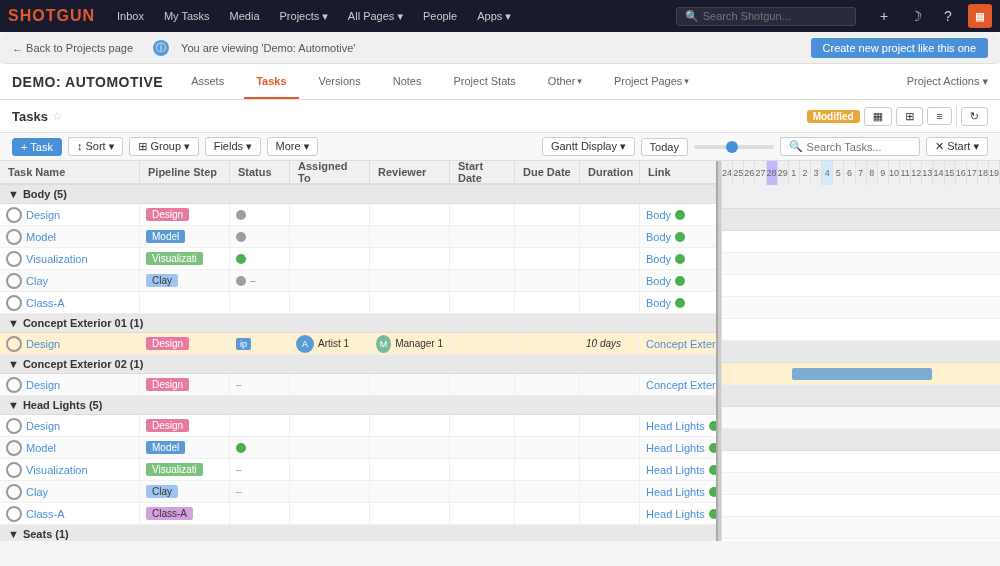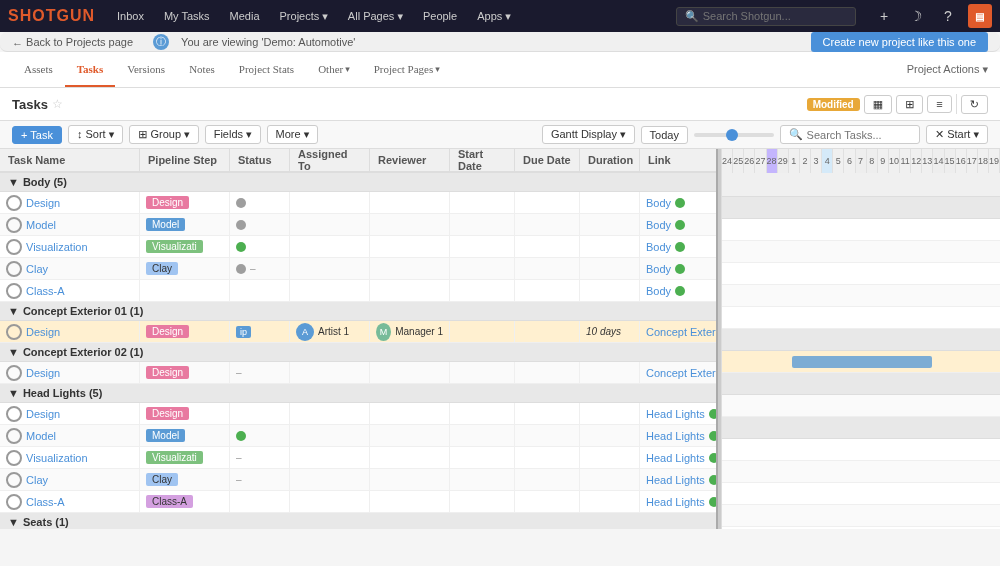--- a/index.html
+++ b/index.html
@@ -78,21 +78,21 @@
       justify-content: center;
       font-size: 10px;
       font-weight: bold;
       cursor: pointer;
     }
 
     
     .sub-header {
       background: #f0f0f0;
       border-bottom: 1px solid #ddd;
-      height: 20px;
+      height: 32px;
       display: flex;
       align-items: center;
       padding: 0 12px;
       gap: 12px;
       border-radius: 7px;
     }
     .back-link {
       color: #555;
       cursor: pointer;
       display: flex;
@@ -140,23 +140,22 @@
     .project-title {
       font-size: 14px;
       font-weight: bold;
       color: #333;
       letter-spacing: 0.5px;
       text-transform: uppercase;
     }
     .project-tabs {
       display: flex;
       align-items: center;
-      gap: 0;
+      gap: 8px;
       height: 100%;
-      font-family: Liberation Serif, serif;
     }
     .tab {
       padding: 0 12px;
       height: 100%;
       display: flex;
       align-items: center;
       cursor: pointer;
       font-size: 11px;
       color: #666;
       border-bottom: 2px solid transparent;
@@ -421,20 +420,21 @@
 </div>
 
 <div class="sub-header">
   <span class="back-link">← Back to Projects page</span>
   <div class="info-badge">ⓘ</div>
   <span class="viewing-text">You are viewing 'Demo: Automotive'</span>
   <button class="create-btn">Create new project like this one</button>
 </div>
 
 <div class="project-header">
+  <span class="project-title">DEMO: AUTOMOTIVE</span>
   <div class="project-tabs">
     <div class="tab">Assets</div>
     <div class="tab active">Tasks</div>
     <div class="tab">Versions</div>
     <div class="tab">Notes</div>
     <div class="tab">Project Stats</div>
     <div class="tab tab-dropdown">Other <span class="chevron">▾</span></div>
     <div class="tab tab-dropdown">Project Pages <span class="chevron">▾</span></div>
   </div>
   <div class="project-actions">Project Actions ▾</div>

